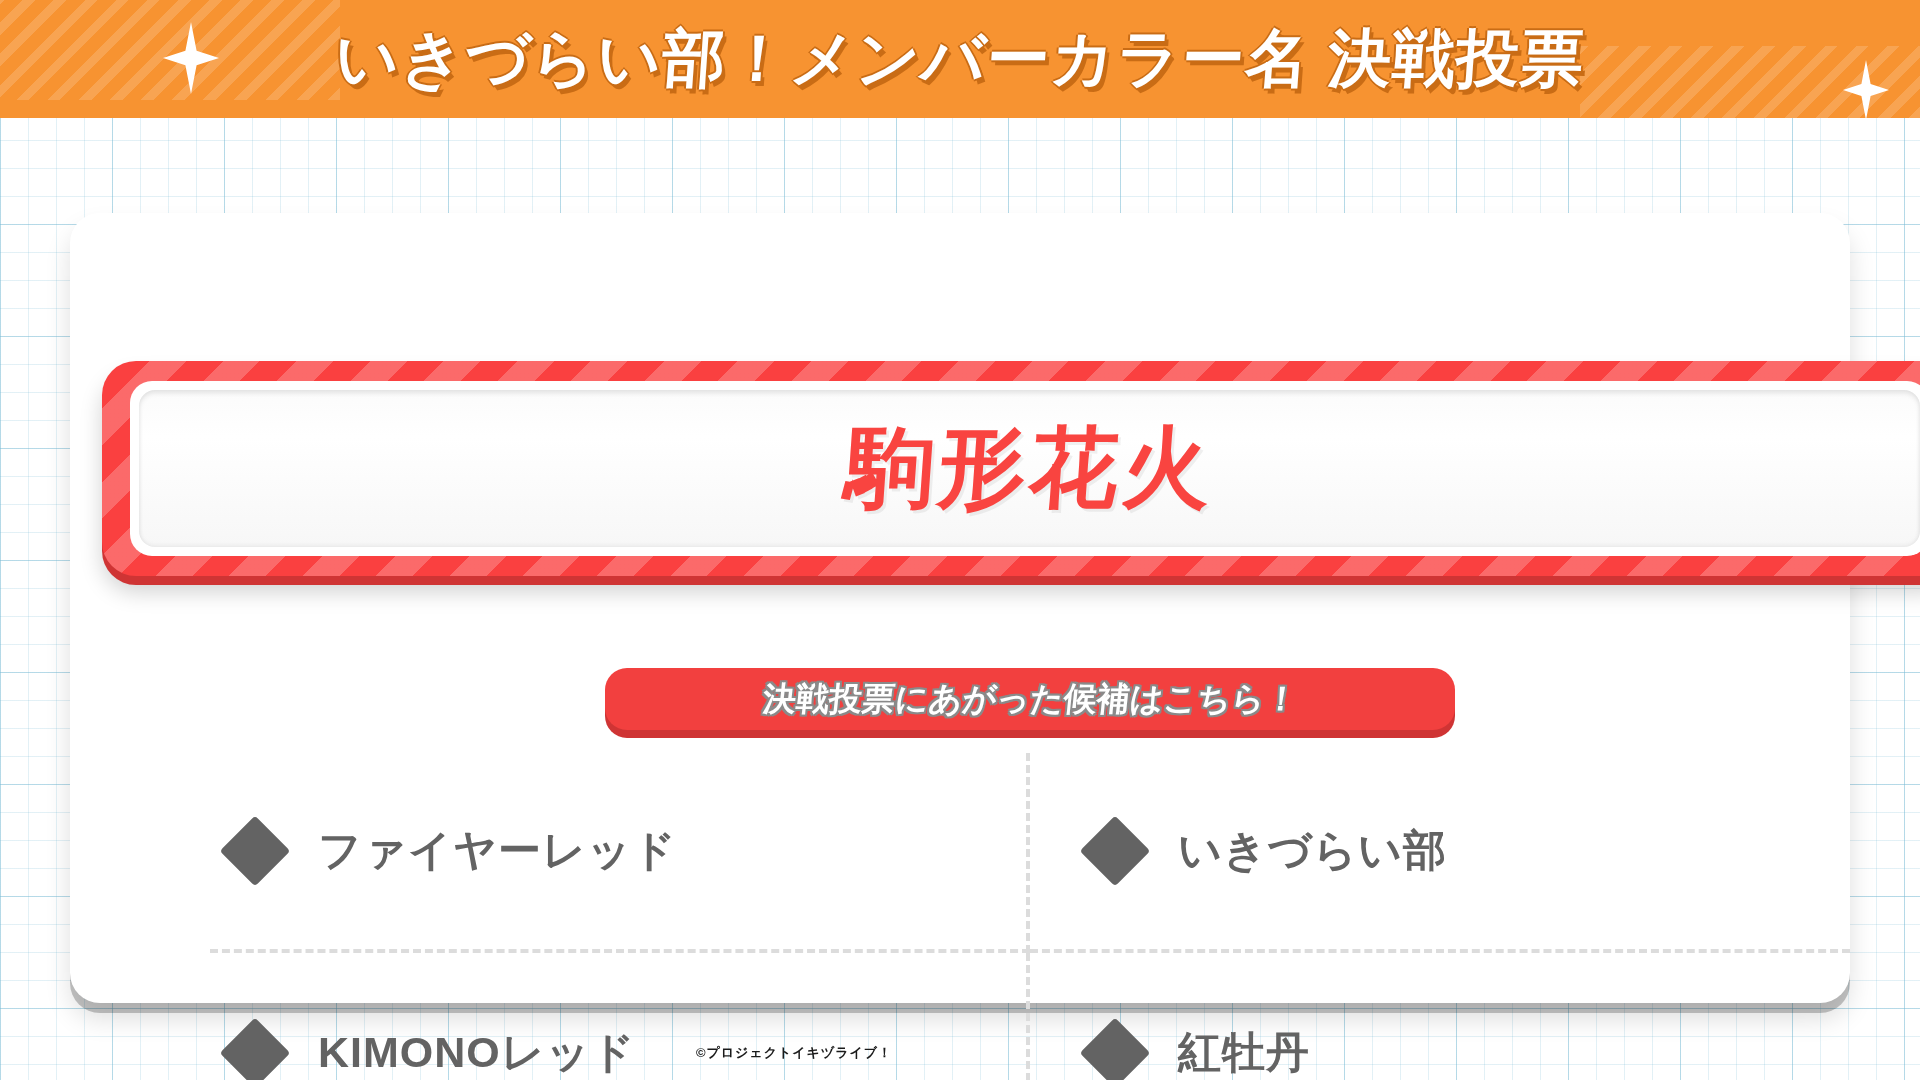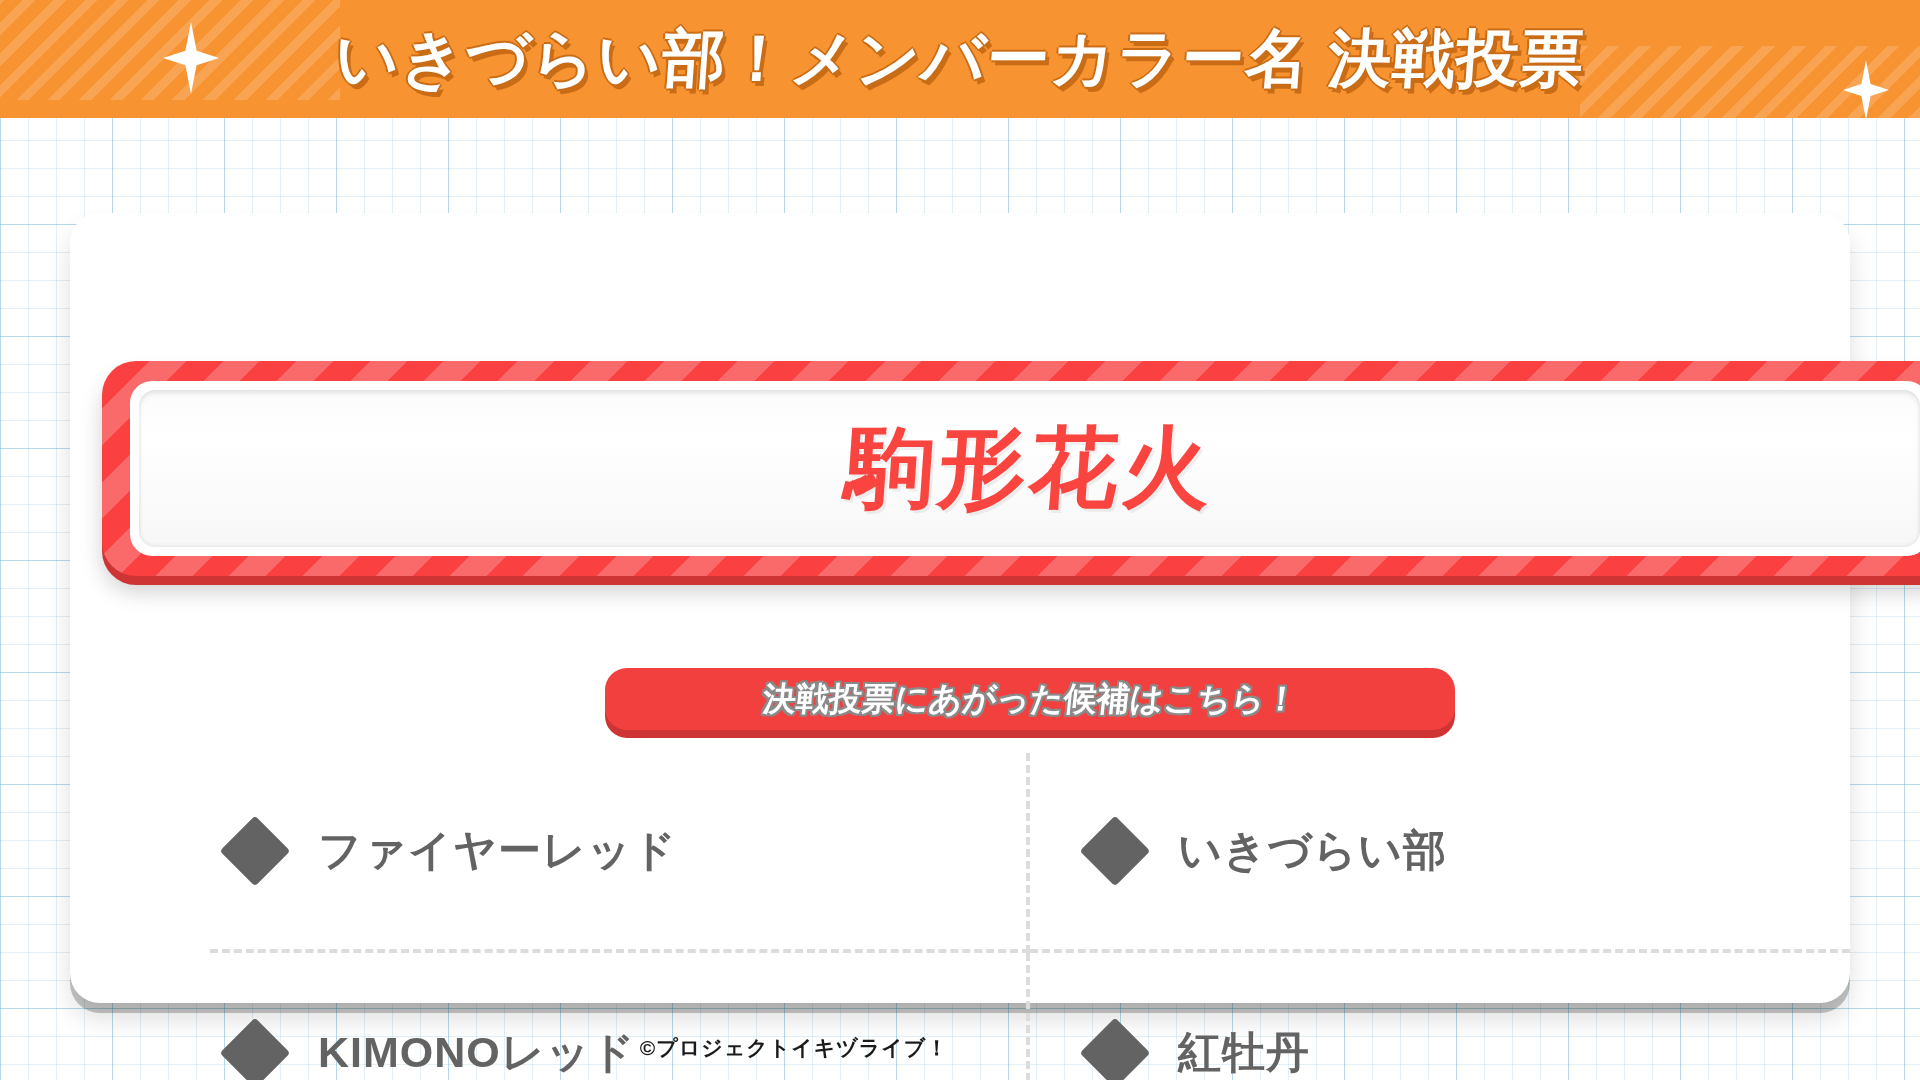--- a/index.html
+++ b/index.html
@@ -164,21 +164,21 @@
     letter-spacing:1px;
     white-space:nowrap;
   }
 
   
   .footer {
     position:absolute;
     left:0; bottom:18px;
     width:1580px;
     text-align:center;
-    font-size:21px; font-weight:bold;
+    font-size:13px; font-weight:bold;
     color:#1a1a1a;
     letter-spacing:1px;
     padding-left:8px;
   }
 </style>
 </head>
 <body>
 
 <div class="header">
   <div class="header-stripes-l"></div>

